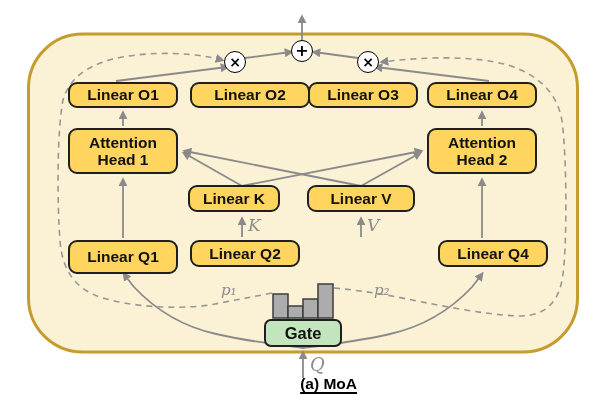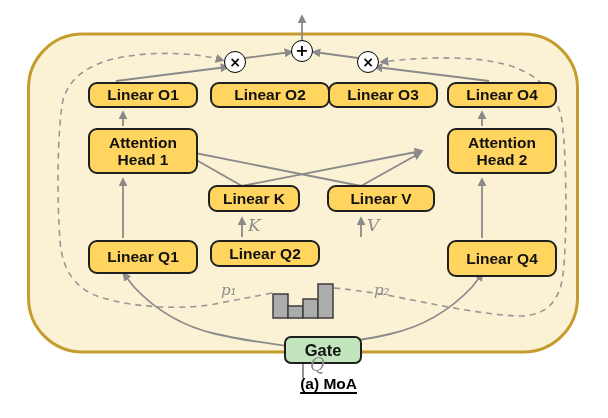--- a/index.html
+++ b/index.html
@@ -3,21 +3,21 @@
 <meta charset="utf-8">
 <style>
   html,body { margin:0; padding:0; background:#ffffff; }
   #stage { position:relative; width:608px; height:418px; background:#ffffff;
            font-family:"Liberation Sans",sans-serif; overflow:hidden; }
   #canvas { position:absolute; left:0; top:0; }
   .box { position:absolute; box-sizing:border-box; background:#FFD45F;
          border:2.5px solid #1f1f1f; border-radius:9px;
          display:flex; align-items:center; justify-content:center;
          font:600 15.5px/1.12 "Liberation Sans",sans-serif; color:#111;
-         text-align:center; white-space:pre-line;margin-left:20px; }
+         text-align:center; white-space:pre-line; }
   .gate { background:#C2E5BE; border-radius:7px; font-size:16.5px; }
   .mlabel { position:absolute; font:italic 16px "DejaVu Serif",serif; color:#8c8c8c; }
   .op { position:absolute; width:22px; height:22px; box-sizing:border-box;
         border:1.7px solid #000; border-radius:50%; background:#ffffff;
         display:flex; align-items:center; justify-content:center;
         font:700 14px/1 "DejaVu Sans",sans-serif; color:#000; }
   .op.sum { font-size:16px; }
   .caption { position:absolute; left:249px; top:375px; width:108px; text-align:right;
              font:700 15.5px "Liberation Sans",sans-serif; color:#000;
              text-decoration:underline; text-decoration-thickness:1.5px;
@@ -79,23 +79,23 @@
   <div class="box" style="left:68px;top:128px;width:110px;height:46px">Attention
 Head 1</div>
   <div class="box" style="left:427px;top:128px;width:110px;height:46px">Attention
 Head 2</div>
 
   <div class="box" style="left:188px;top:185px;width:92px;height:27px">Linear K</div>
   <div class="box" style="left:307px;top:185px;width:108px;height:27px">Linear V</div>
 
   <div class="box" style="left:68px;top:240px;width:110px;height:34px">Linear Q1</div>
   <div class="box" style="left:190px;top:240px;width:110px;height:27px">Linear Q2</div>
-  <div class="box" style="left:427px;top:240px;width:110px;height:37px">Linear Q4</div>
+  <div class="box" style="left:438px;top:240px;width:110px;height:27px">Linear Q4</div>
 
-  <div class="box gate" style="left:264px;top:336px;width:78px;height:28px">Gate</div>
+  <div class="box gate" style="left:264px;top:319px;width:78px;height:28px">Gate</div>
 
   <div class="op" style="left:224px;top:51px">×</div>
   <div class="op sum" style="left:291px;top:40px">+</div>
   <div class="op" style="left:357px;top:51px">×</div>
 
   <div class="mlabel" style="left:248px;top:215px;font-size:17px">K</div>
   <div class="mlabel" style="left:367px;top:215px;font-size:17px">V</div>
   <div class="mlabel" style="left:310px;top:354px;font-size:18px">Q</div>
   <div class="mlabel" style="left:221px;top:281px;font-size:15px">p₁</div>
   <div class="mlabel" style="left:374px;top:281px;font-size:15px">p₂</div>

